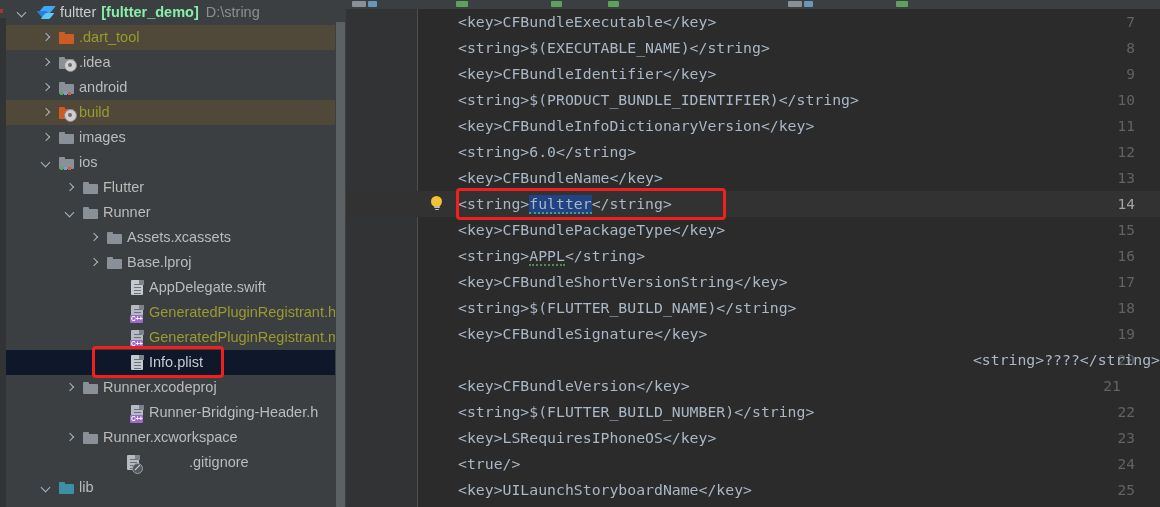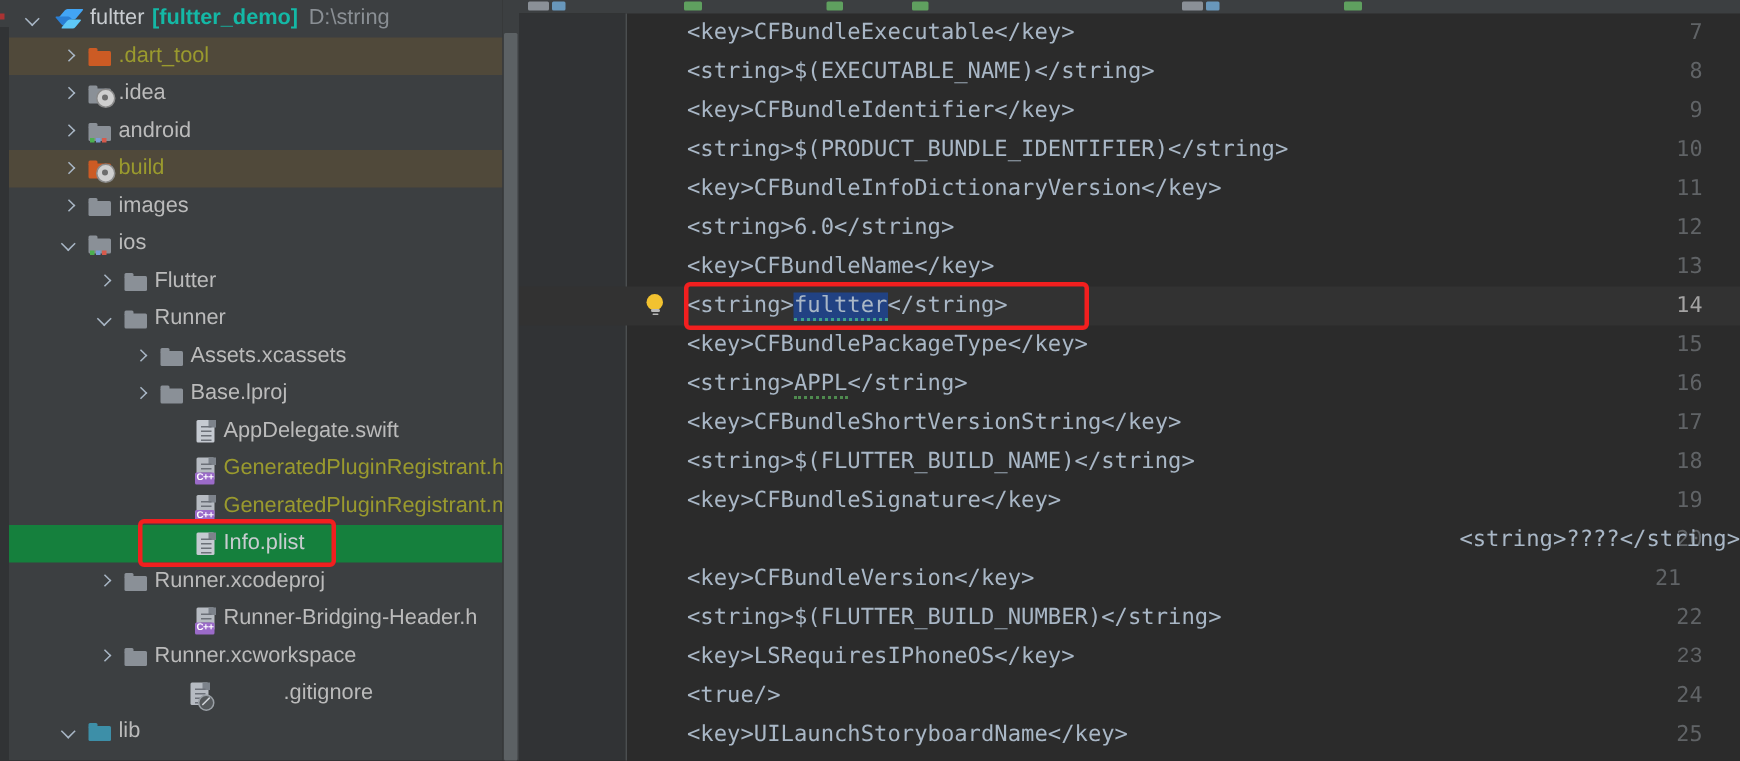--- a/index.html
+++ b/index.html
@@ -23,21 +23,21 @@
   .tree{
     position:absolute;left:6px;top:0;width:329px;height:507px;
     background:#3c3f41;overflow:hidden;
   }
   .tree-row{
     position:relative;height:25px;line-height:25px;
     white-space:nowrap;font-size:14.5px;color:#bbbbbb;
     display:flex;align-items:center;
   }
   .tree-row.hl-excluded{background:#50493a;}
-  .tree-row.selected{background:#15803d;}
+  .tree-row.selected{background:#0f172a;}
   .tree-row .arrow{
     width:13px;height:13px;flex:0 0 13px;position:relative;margin-right:2px;
   }
   .arrow.right::before{
     content:"";position:absolute;left:3px;top:3px;width:5px;height:5px;
     border-right:1.6px solid #a9b7c6;border-bottom:1.6px solid #a9b7c6;
     transform:rotate(-45deg);
   }
   .arrow.down::before{
     content:"";position:absolute;left:2px;top:3px;width:6px;height:6px;
@@ -110,21 +110,21 @@
   }
   .flutter-logo .s3{
     left:4px;top:8px;width:9px;height:6px;background:#5ec8f7;
     transform:skewX(-40deg);border-radius:1px;
   }
 
   .lbl{font-size:14.5px;}
   .lbl.ignored{color:#9a9a2e;}
   .lbl.white{color:#c8ccd0;}
   .proj-name{color:#c8ccd0;}
-  .proj-mod{color:#14b8a6;font-weight:bold;text-align:right;}
+  .proj-mod{color:#86efac;font-weight:bold;text-align:right;}
   .proj-path{color:#8a8f94;}
 
   .tree-scrollbar{
     position:absolute;left:335px;top:0;width:11px;height:507px;background:#3c3f41;
   }
   .tree-scrollbar .thumb{
     position:absolute;left:1px;top:22px;width:9px;height:485px;background:#5c6164;border-radius:1px;
   }
 
   
@@ -454,21 +454,21 @@
         <div class="gutter-line" style="top: 165px;">13</div>
         <div class="gutter-line cur" style="top: 191px;">14</div>
         <div class="gutter-line" style="top: 217px;">15</div>
         <div class="gutter-line" style="top: 243px;">16</div>
         <div class="gutter-line" style="top: 269px;">17</div>
         <div class="gutter-line" style="top: 295px;">18</div>
         <div class="gutter-line" style="top: 321px;">19</div>
         <div class="gutter-line" style="top: 347px;">20</div>
         <div class="gutter-line" style="top: 373px; text-align: center;">21</div>
         <div class="gutter-line" style="top: 399px;">22</div>
-        <div class="gutter-line" style="top: 425px; font-family: Liberation Mono, monospace;">23</div>
+        <div class="gutter-line" style="top: 425px;">23</div>
         <div class="gutter-line" style="top: 451px;">24</div>
         <div class="gutter-line" style="top: 477px;">25</div>
       </div>
     <div id="code-lines" class="code-area">
         <div class="code-line" style="top: 0px;"><span class="txt">&lt;key&gt;CFBundleExecutable&lt;/key&gt;</span></div>
         <div class="code-line" style="top: 26px;"><span class="txt">&lt;string&gt;$(EXECUTABLE_NAME)&lt;/string&gt;</span></div>
         <div class="code-line" style="top: 52px;"><span class="txt">&lt;key&gt;CFBundleIdentifier&lt;/key&gt;</span></div>
         <div class="code-line" style="top: 78px;"><span class="txt">&lt;string&gt;$(PRODUCT_BUNDLE_IDENTIFIER)&lt;/string&gt;</span></div>
         <div class="code-line" style="top: 104px;"><span class="txt">&lt;key&gt;CFBundleInfoDictionaryVersion&lt;/key&gt;</span></div>
         <div class="code-line" style="top: 130px;"><span class="txt">&lt;string&gt;6.0&lt;/string&gt;</span></div>

